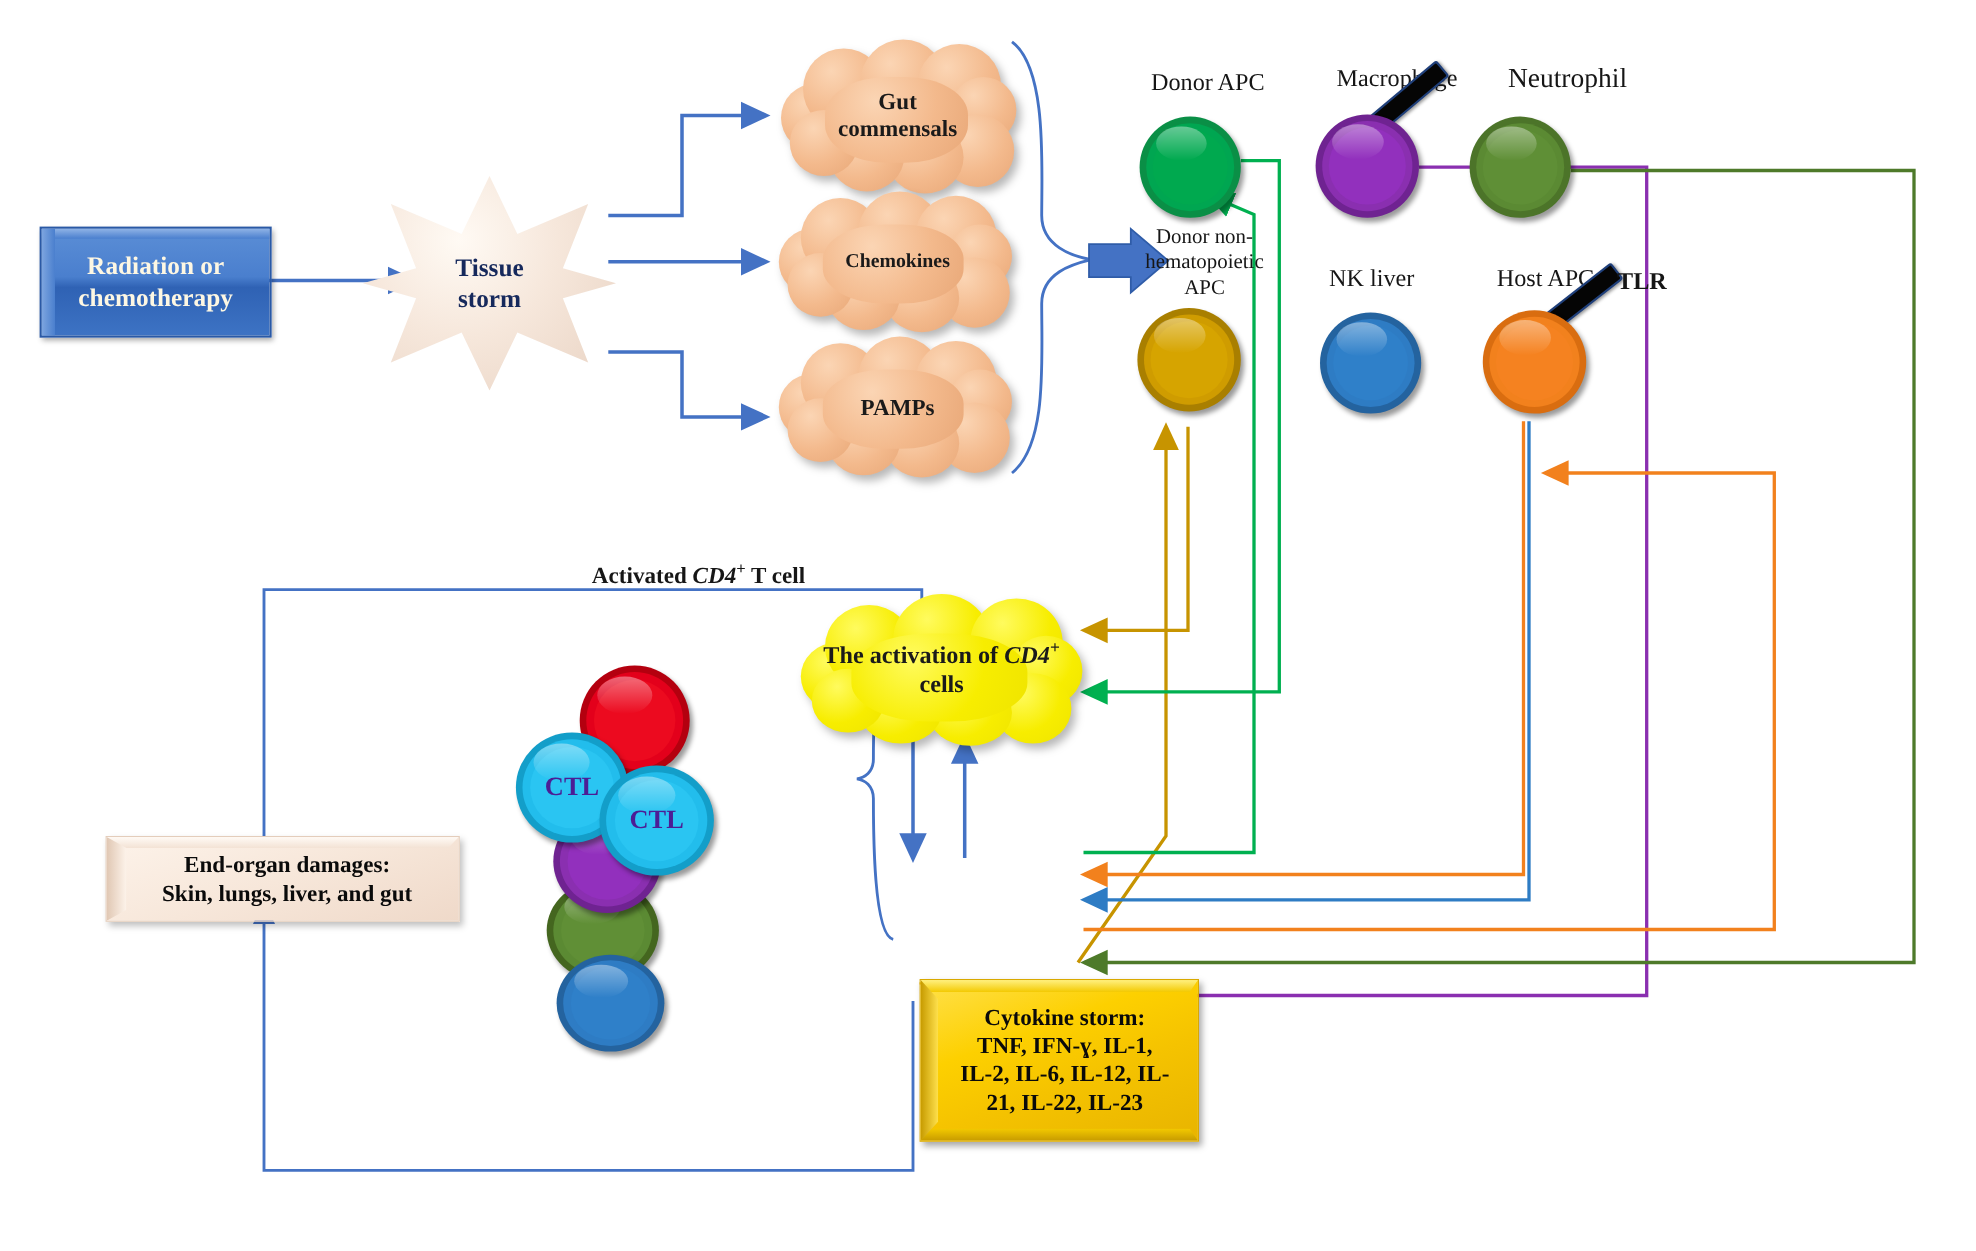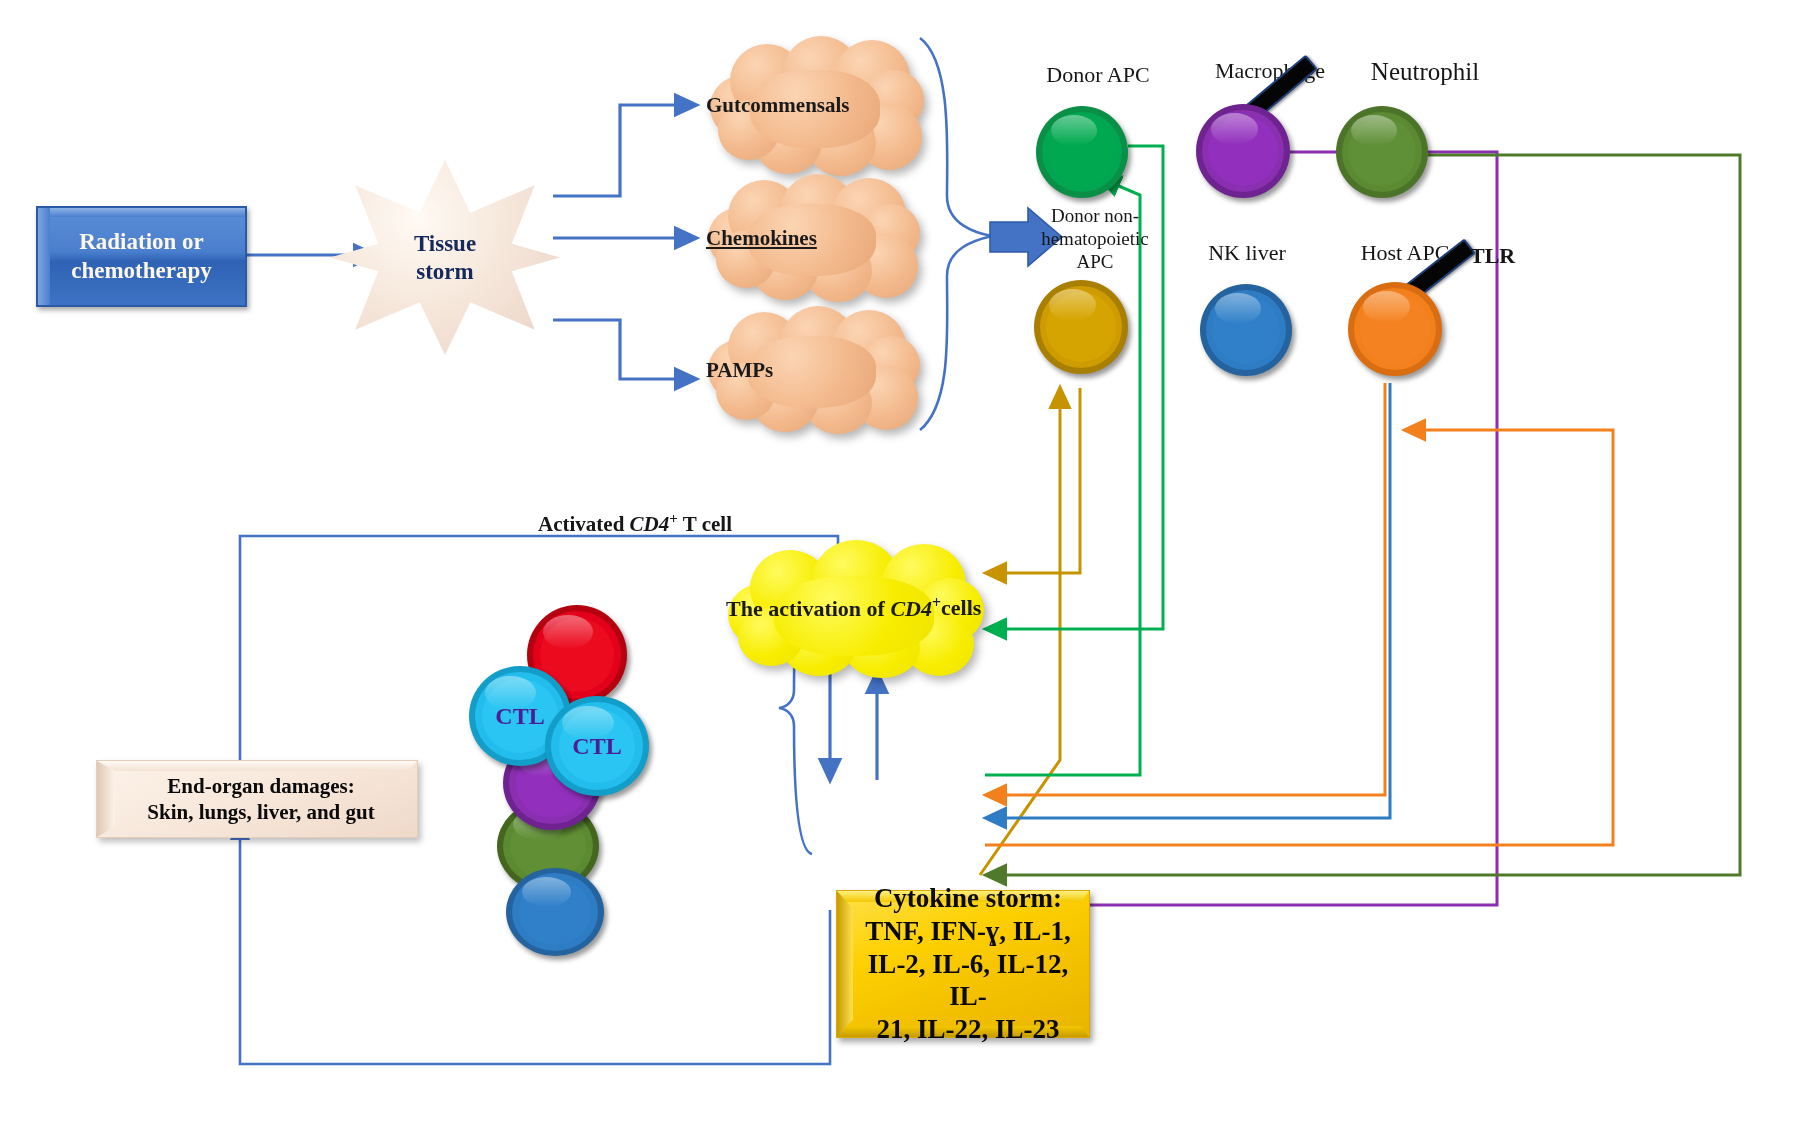--- a/index.html
+++ b/index.html
@@ -30,22 +30,22 @@
   .star-label{
     position:absolute;inset:0;display:flex;flex-direction:column;
     align-items:center;justify-content:center;text-align:center;
     color:#16295c;font-weight:bold;line-height:1.2;
   }
 
   
   .cloud{position:absolute;filter:drop-shadow(4px 5px 4px rgba(0,0,0,.28));}
   .cloud .lobe{position:absolute;border-radius:50%;
     background:radial-gradient(circle at 35% 28%,#fbd5b4 0%,#f3b98c 55%,#e8a777 100%);}
-  .cloud-text{position:absolute;inset:0;display:flex;
-    align-items:center;justify-content:flex-start;text-align:center;
+  .cloud-text{position:absolute;inset:0;display:flex;flex-direction:column;
+    align-items:center;justify-content:center;text-align:center;
     color:#1a1a1a;font-weight:bold;line-height:1.18;z-index:5;}
 
   .ycloud .lobe{background:radial-gradient(circle at 35% 28%,#fffb5e 0%,#f7ed00 55%,#efe400 100%);}
 
   
   .cell{position:absolute;border-radius:50%;box-shadow:3px 4px 5px rgba(0,0,0,.40);}
   .cell .ring{position:absolute;inset:6%;border-radius:50%;}
   .cell .inner{position:absolute;inset:13%;border-radius:50%;}
   .cell .gloss{position:absolute;left:16%;top:10%;width:50%;height:34%;
     border-radius:50%;background:linear-gradient(180deg,rgba(255,255,255,.40),rgba(255,255,255,0));}
@@ -200,21 +200,21 @@
     <div class="lobe" style="left:2px;  top:36px; width:60px; height:60px;"></div>
     <div class="lobe" style="left:22px; top:8px;  width:72px; height:72px;"></div>
     <div class="lobe" style="left:74px; top:2px;  width:76px; height:76px;"></div>
     <div class="lobe" style="left:126px;top:6px;  width:74px; height:74px;"></div>
     <div class="lobe" style="left:156px;top:32px; width:58px; height:58px;"></div>
     <div class="lobe" style="left:148px;top:62px; width:64px; height:64px;"></div>
     <div class="lobe" style="left:98px; top:68px; width:68px; height:62px;"></div>
     <div class="lobe" style="left:46px; top:68px; width:66px; height:60px;"></div>
     <div class="lobe" style="left:10px; top:58px; width:60px; height:58px;"></div>
     <div class="lobe" style="left:42px; top:32px; width:128px;height:72px;border-radius:44%;"></div>
-    <div class="cloud-text" style="font-size:21px;text-decoration:underline;">
+    <div class="cloud-text" style="font-size:18px;">
       <span>Chemokines</span>
     </div>
   </div>
 
   <div class="cloud" style="left:706px;top:304px;width:220px;height:132px;">
     <div class="lobe" style="left:2px;  top:36px; width:60px; height:60px;"></div>
     <div class="lobe" style="left:22px; top:8px;  width:72px; height:72px;"></div>
     <div class="lobe" style="left:74px; top:2px;  width:76px; height:76px;"></div>
     <div class="lobe" style="left:126px;top:6px;  width:74px; height:74px;"></div>
     <div class="lobe" style="left:156px;top:32px; width:58px; height:58px;"></div>
@@ -329,21 +329,21 @@
       <div>
         <span>The activation of </span><span class="it" style="font-weight:bold;">CD4</span><span class="sup">+</span>
       </div>
       <div>cells</div>
     </div>
   </div>
 
   <div class="gold-box" style="left:836px;top:893px;width:0px;height:0px;"></div>
   <div class="gold-box" style="left:840px;top:890px;width:0;height:0;"></div>
 
-  <div class="gold-box" style="left:836px;top:890px;width:252px;height:146px;font-size:27px;">
+  <div class="gold-box" style="left:836px;top:890px;width:252px;height:146px;font-size:21px;">
     <span class="bv-t"></span>
     <span class="bv-b"></span>
     <span class="bv-l"></span>
     <div style="position:relative;z-index:3;padding-left:10px;">
       <div>Cytokine storm:</div>
       <div>TNF, IFN-ɣ, IL-1,</div>
       <div>IL-2, IL-6, IL-12, IL-</div>
       <div>21, IL-22, IL-23</div>
     </div>
   </div>

